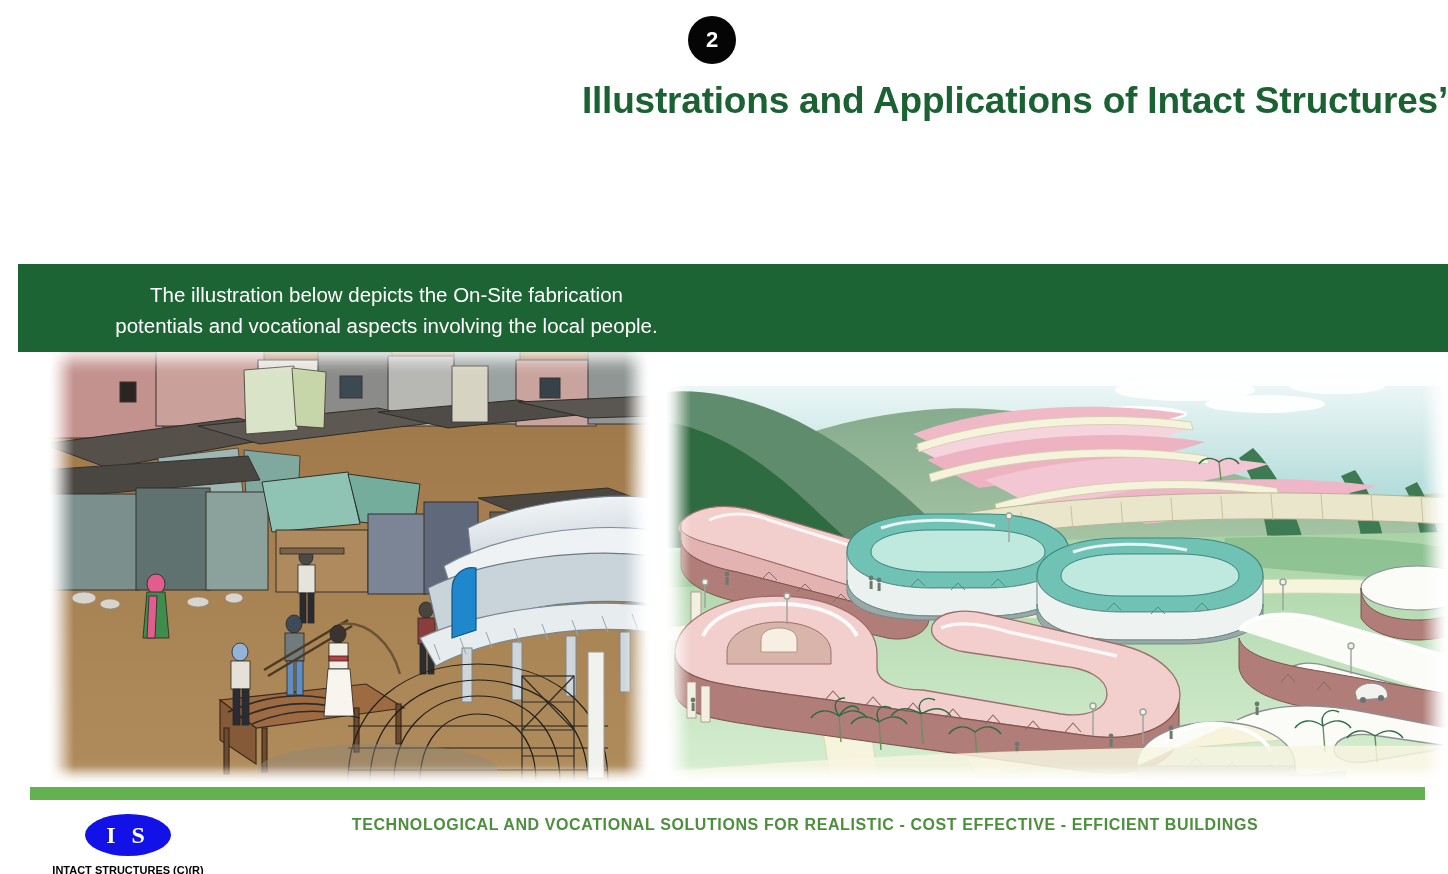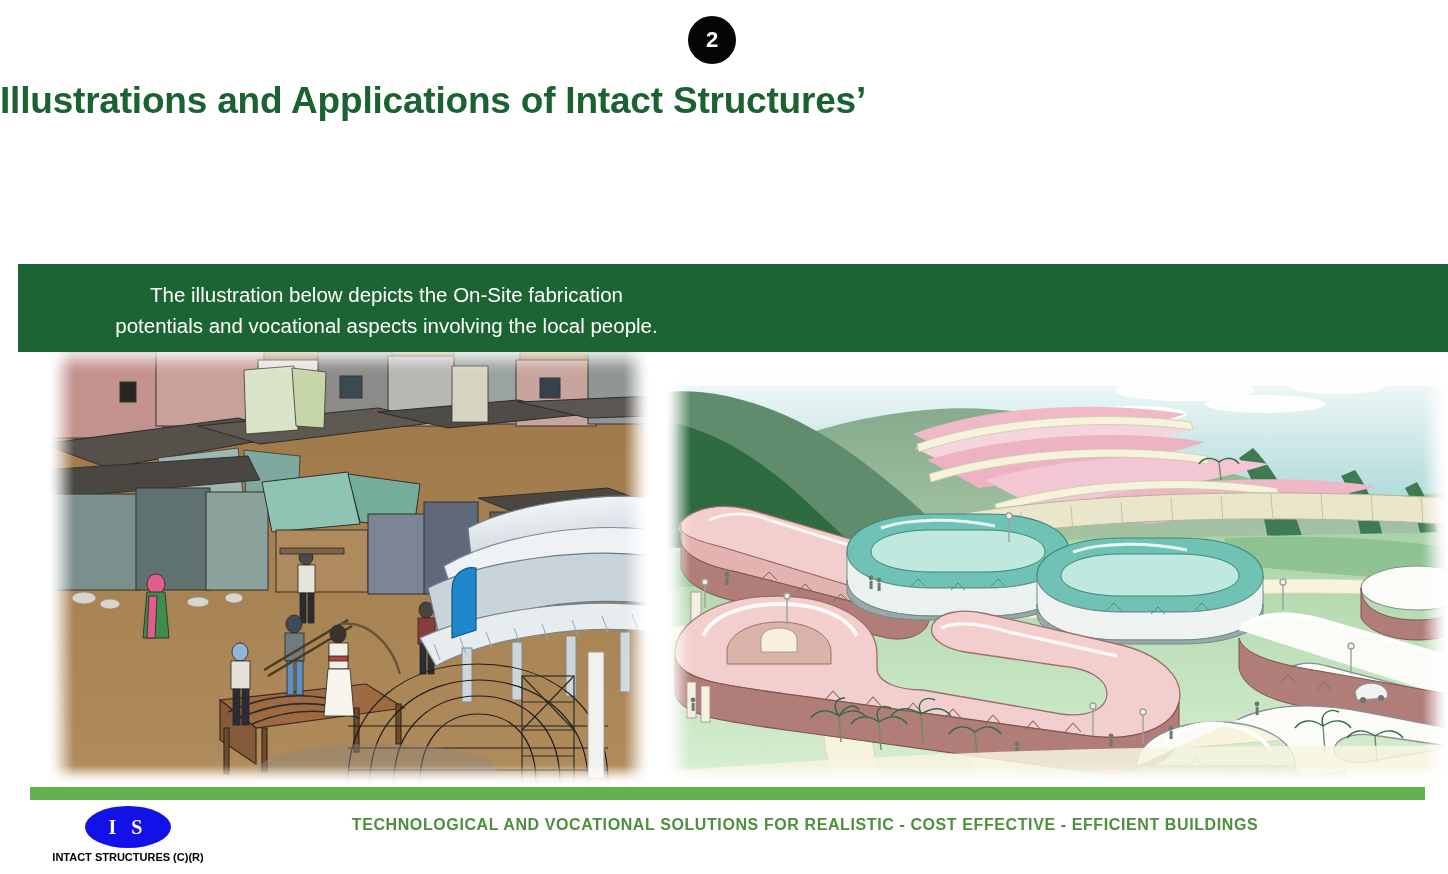--- a/index.html
+++ b/index.html
@@ -33,21 +33,21 @@
     font-family: "Liberation Sans", sans-serif;
     letter-spacing: 0;
   }
 
   
   .title-block {
     position: absolute;
     left: 0;
     top: 72px;
     width: 1448px;
-    text-align: left;
+    text-align: right;
     color: #1a6232;
     font-weight: bold;
     font-size: 37px;
     line-height: 1.55;
     letter-spacing: -0.2px;
     font-family: "Liberation Sans", sans-serif;
   }
   .title-line { display: block; white-space: nowrap; }
 
   
@@ -126,28 +126,28 @@
     left: 18px;
     top: 806px;
     width: 220px;
     text-align: center;
   }
   .logo-ellipse {
     width: 86px;
     height: 42px;
     border-radius: 50%;
     background: #1212e8;
-    margin: 0 auto;
+    margin: 8px auto;
     display: flex;
     align-items: center;
     justify-content: center;
     color: #ffffff;
     font-family: "Liberation Serif", serif;
     font-weight: bold;
-    font-size: 20px;
+    font-size: 24px;
     letter-spacing: 5px;
   }
   .logo-caption {
     margin-top: 3px;
     font-size: 11px;
     font-weight: bold;
     color: #000000;
     white-space: nowrap;
     font-family: "Liberation Sans", sans-serif;
   }

